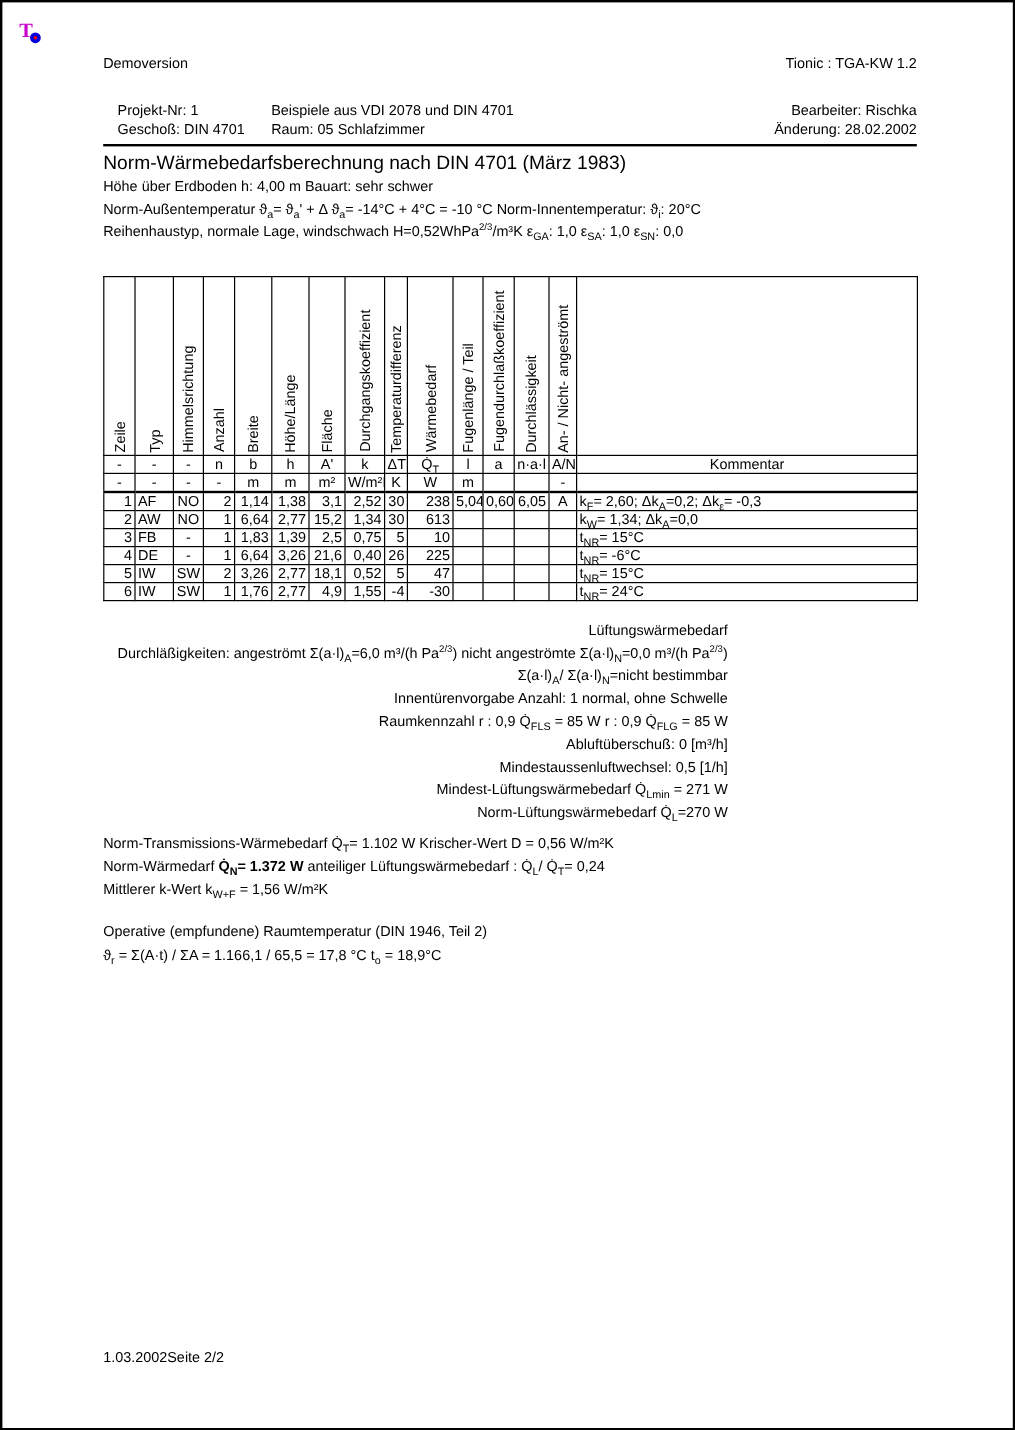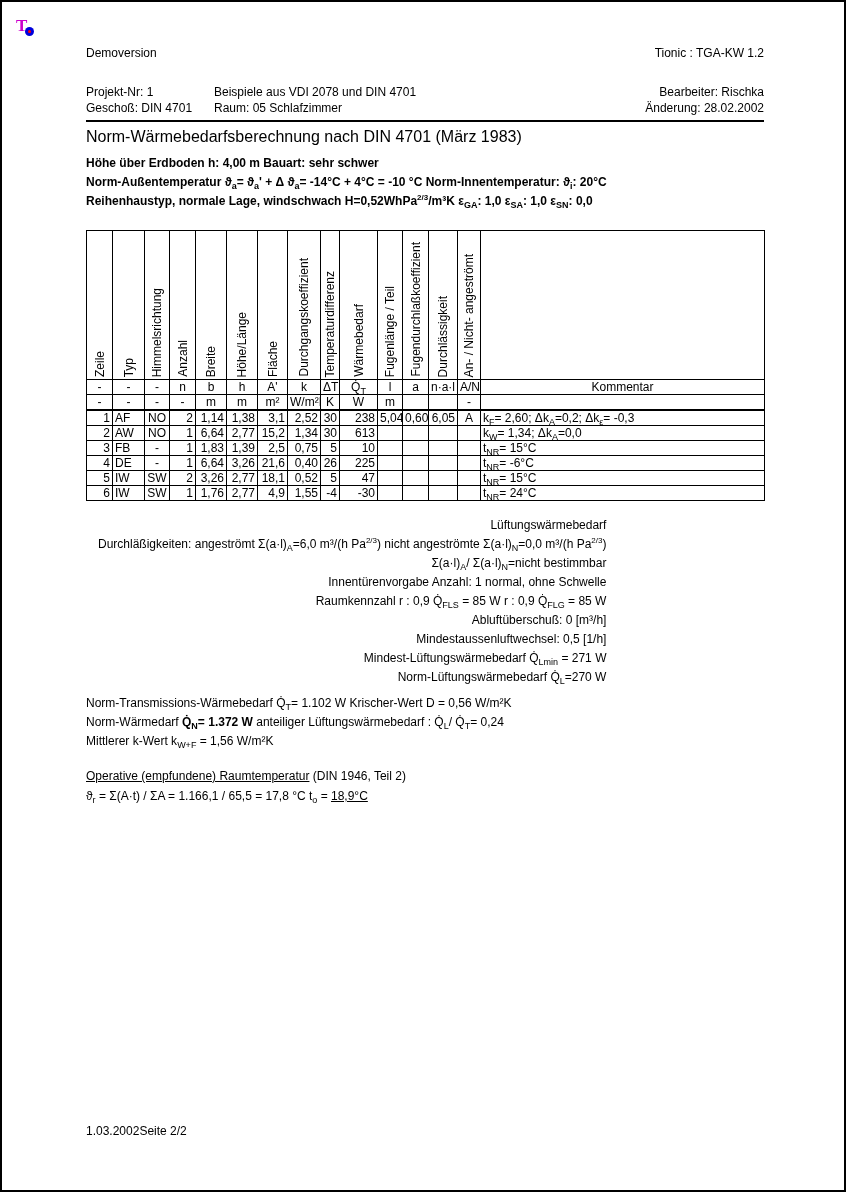--- a/index.html
+++ b/index.html
@@ -9,45 +9,45 @@
   .abs{position:absolute;}
   
   .logo{left:14px;top:14px;width:30px;height:30px;}
   .logo .tglyph{position:absolute;left:0;top:0;font-weight:bold;font-size:17px;color:#cc00cc;font-family:"Liberation Serif",serif;}
   .logo .dot{position:absolute;left:9px;top:11px;width:9px;height:9px;border-radius:50%;background:#0000dd;}
   .logo .dot-core{position:absolute;left:3px;top:3px;width:3px;height:3px;border-radius:50%;background:#ff0000;}
   
   .toprow{left:84px;width:678px;top:44px;display:flex;justify-content:space-between;align-items:center;}
   .meta{left:84px;width:678px;top:82px;border-bottom:2px solid #000;padding-bottom:4px;}
   .meta .mrow{display:flex;line-height:16px;}
-  .meta .c1{width:128px;}
+  .meta .c1{width:128px;margin-left:12px;}
   .meta .c2{flex:1;}
   .meta .c3{text-align:right;}
   .doc-title{left:84px;top:126px;font-size:16px;}
-  .intro{left:84px;top:152px;line-height:19px;font-weight:bold;}
+  .intro{left:84px;top:144px;line-height:19px;}
   
   .tblwrap{left:84px;top:228px;width:678px;}
   table.tbl{border-collapse:collapse;table-layout:fixed;width:678px;}
   table.tbl td{border:1px solid #000;font-size:12px;padding:0 2px;height:15px;overflow:hidden;
                white-space:nowrap;box-sizing:border-box;}
   table.tbl tr.hdr td{padding:0;}
   .vh{display:flex;justify-content:center;align-items:flex-end;height:148px;overflow:hidden;}
   .vtext{writing-mode:vertical-rl;transform:rotate(180deg);white-space:nowrap;line-height:1;padding:2px 1px;}
   table.tbl tr.unit td{border-bottom:2px solid #000;}
   td.al{text-align:left;} td.ar{text-align:right;} td.ac{text-align:center;}
   
   .lueftung{left:84px;top:514px;line-height:19px;text-align:right;}
   .lueftung .ind{margin-left:12px;}
   .summary{left:84px;top:692px;line-height:19px;}
   .operative{left:84px;top:764px;line-height:20px;}
   .footer{left:84px;width:678px;top:1122px;display:flex;justify-content:flex-start;}
   sub{font-size:9px;line-height:0;}
   sup{font-size:8px;line-height:0;vertical-align:super;}
   .b{font-weight:bold;}
-  .u{text-decoration:underline;}
+  .u{}
 </style>
 </head>
 <body>
 
 <div class="page">
 
   <div class="abs logo">
     <span class="tglyph">T</span>
     <span class="dot">
         <span class="dot-core"></span>

